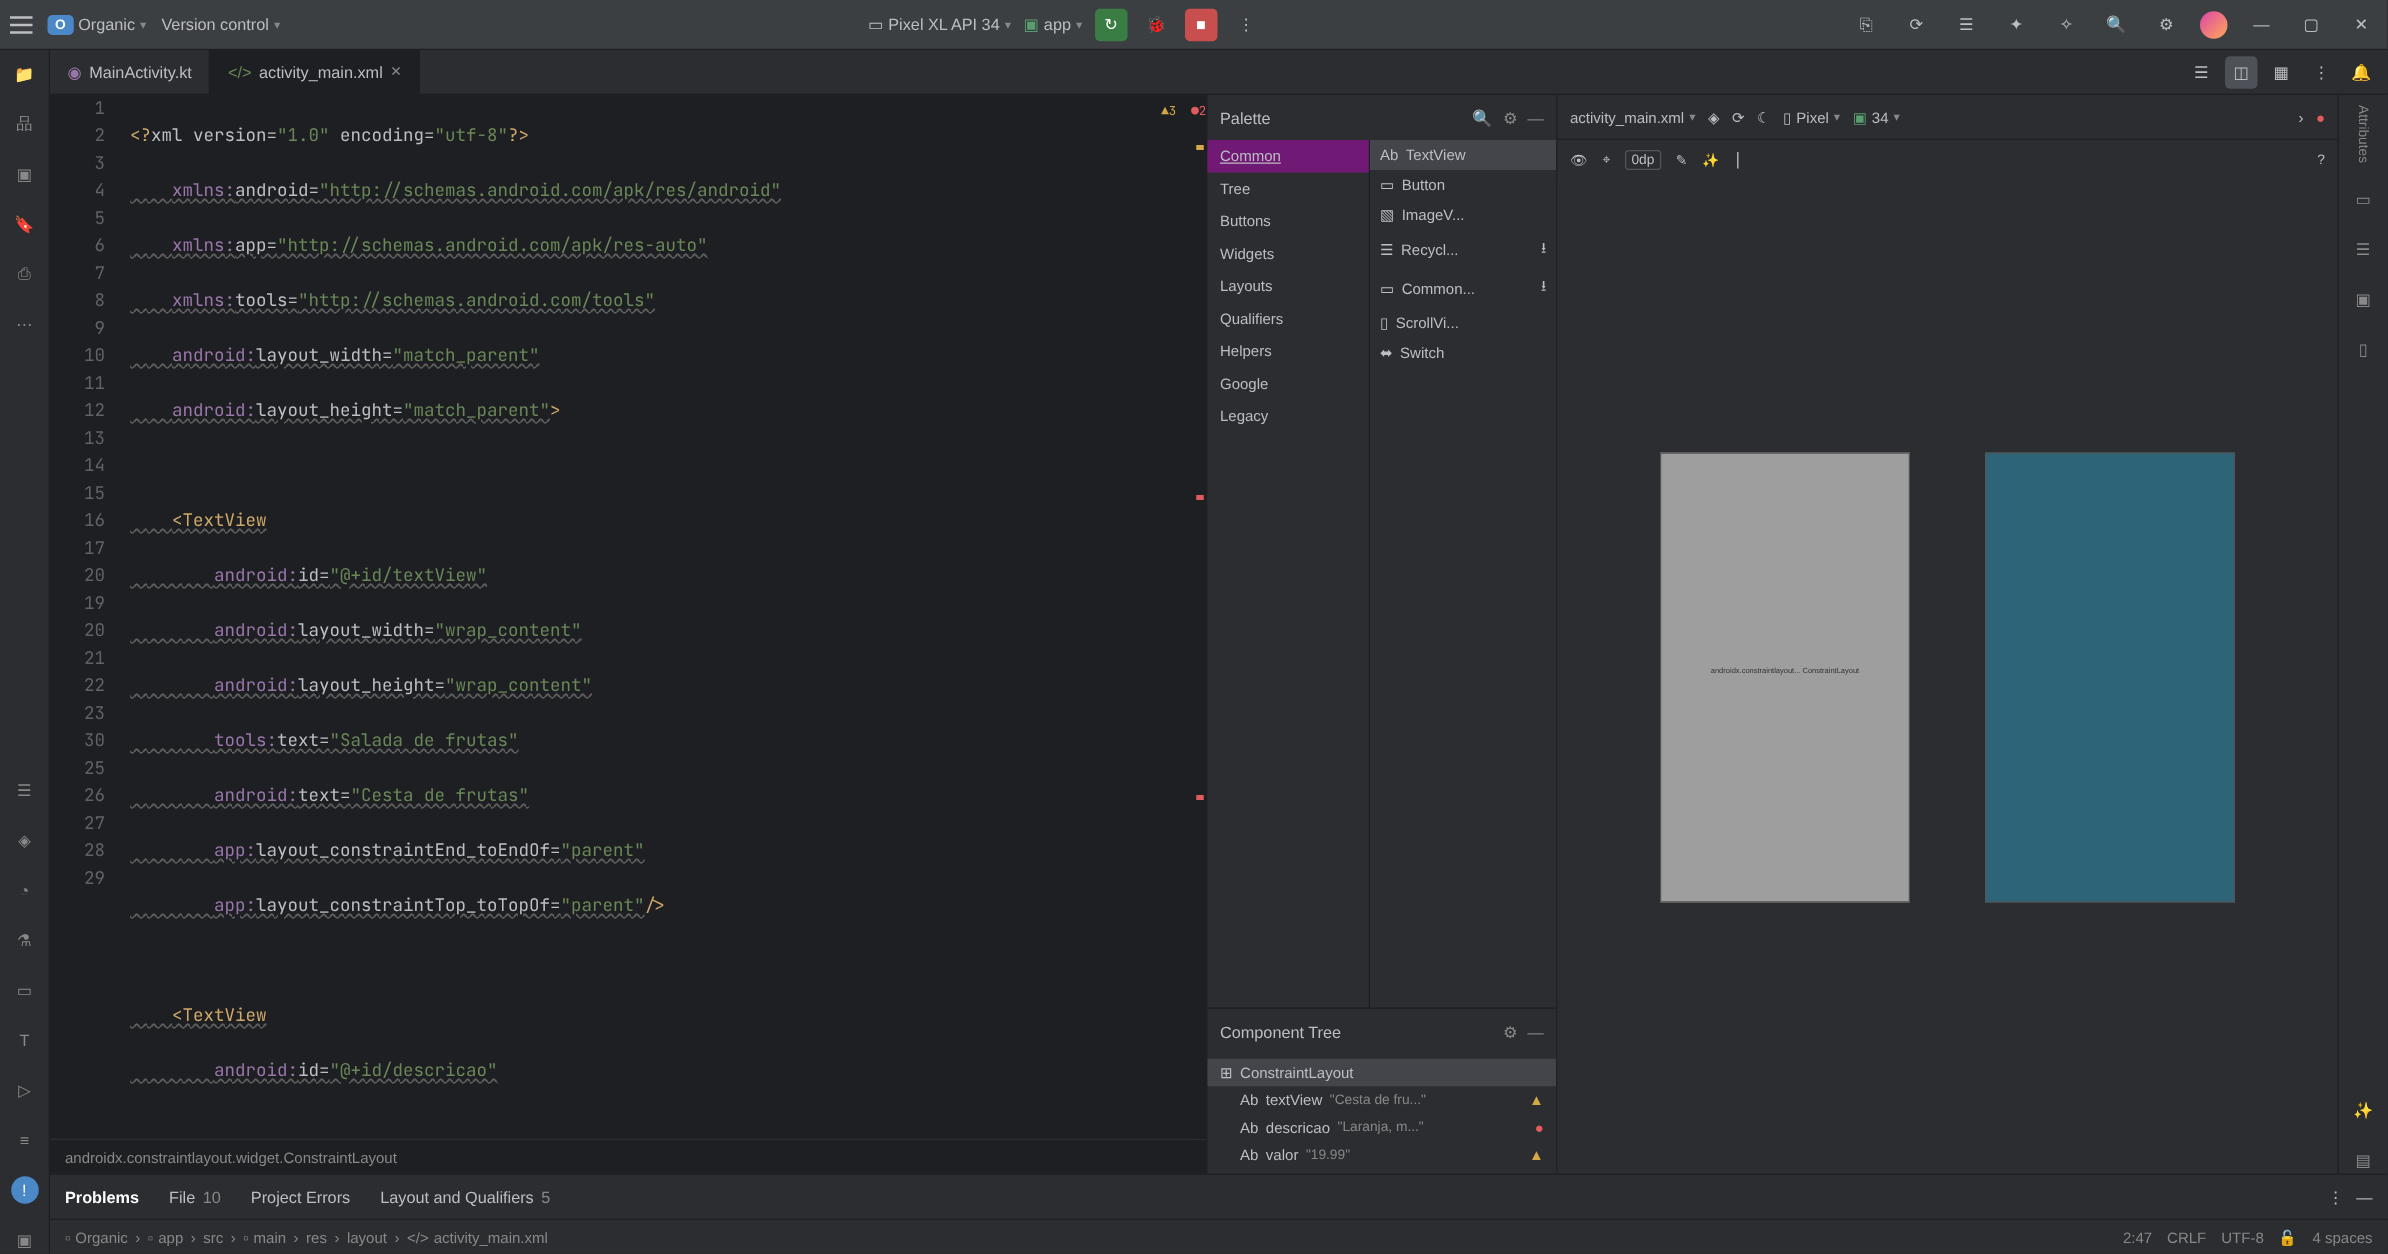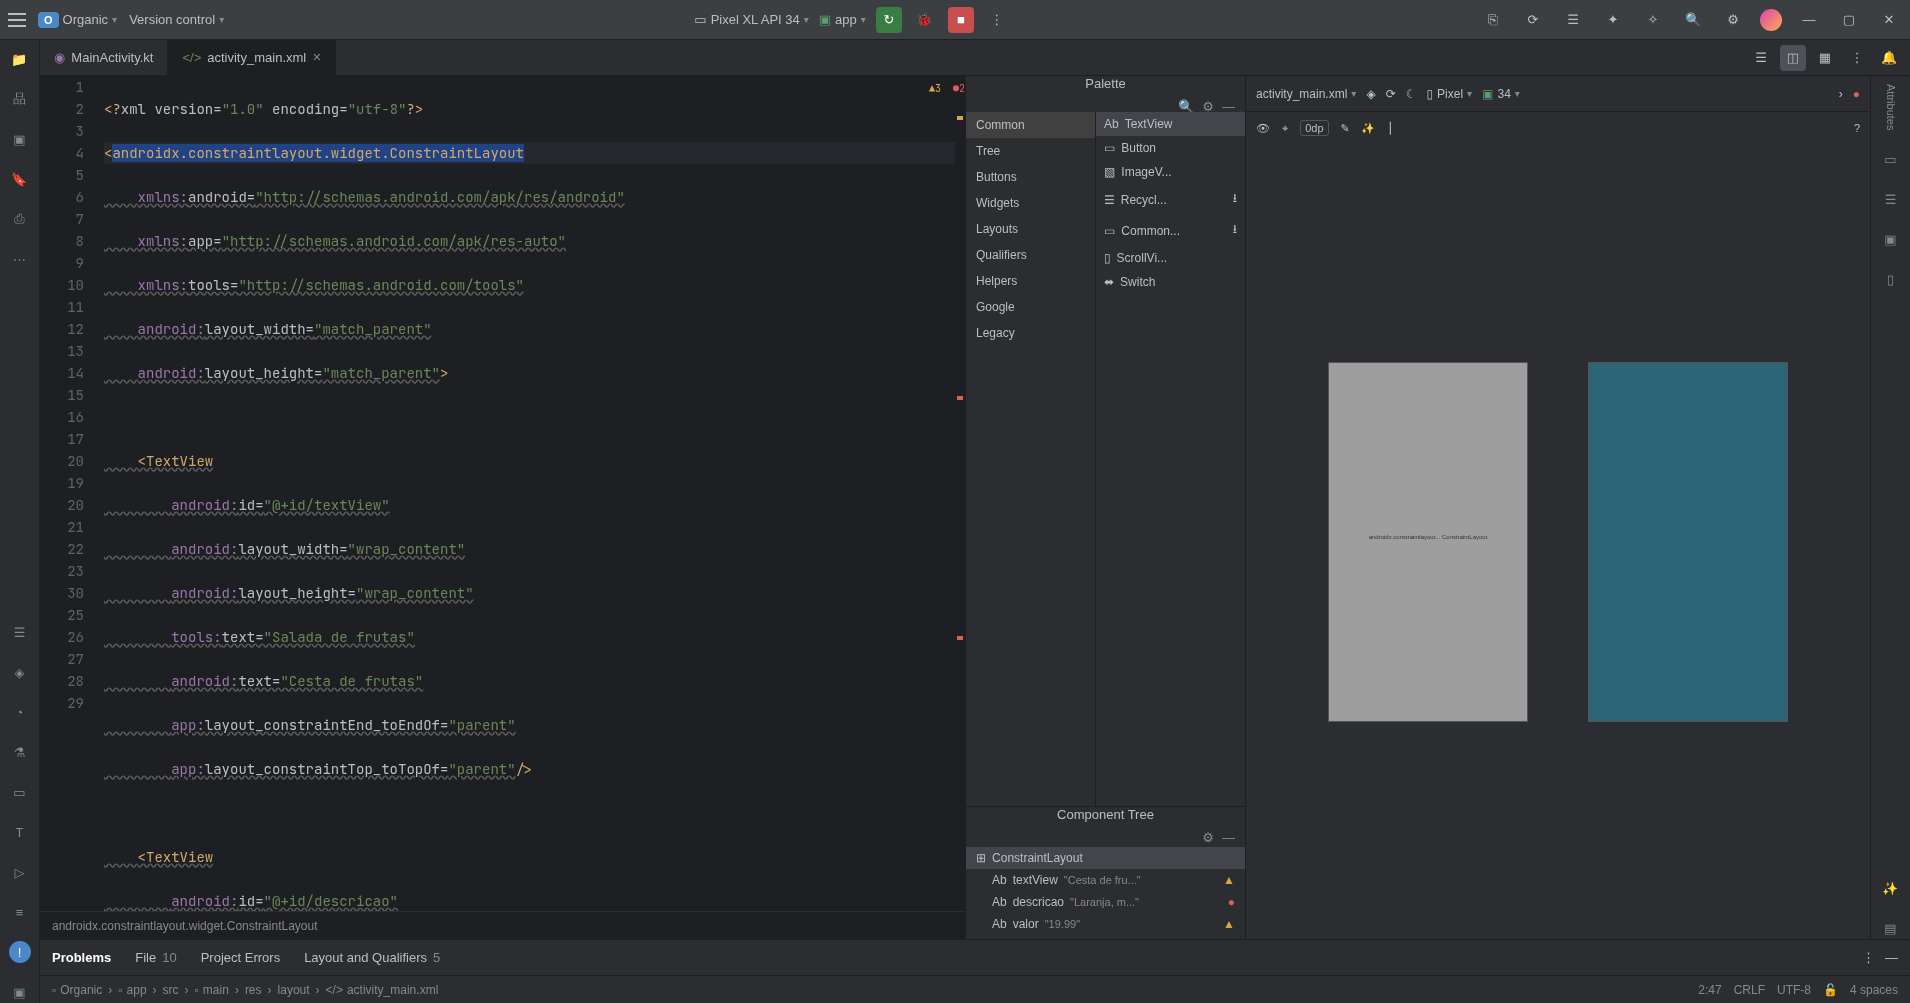--- a/index.html
+++ b/index.html
@@ -41,26 +41,26 @@
 .sel { background: #214283; }
 .t-tag { color: #d0a86a; }
 .t-ns { color: #9876aa; }
 .t-attr { color: #bcbec4; }
 .t-str { color: #6a8759; }
 .sq { text-decoration-line: underline; text-decoration-style: wavy; text-decoration-color: #5e5e5e; }
 .breadcrumb-ed { height: 28px; padding: 0 12px; display: flex; align-items: center; color: #888; font-size: 12px; border-top: 1px solid #2b2d30; }
 .error-stripe { width: 10px; background: #1e1f22; position: relative; }
 .error-stripe .mark { position: absolute; left: 2px; width: 6px; height: 4px; }
 .palette-pane { width: 280px; background: #2b2d30; border-left: 1px solid #1e1f22; display: flex; flex-direction: column; }
-.pane-head { height: 36px; display: flex; align-items: center; padding: 0 10px; gap: 8px; font-size: 13px; color: #bcbec4; flex-direction: column; }
+.pane-head { height: 36px; display: flex; align-items: center; padding: 0 10px; gap: 8px; font-size: 13px; color: #bcbec4; }
 .pane-head .actions { margin-left: auto; display: flex; gap: 8px; color: #888; }
 .palette-body { flex: 1; display: flex; min-height: 0; }
 .palette-cats { width: 130px; background: #2b2d30; border-right: 1px solid #1e1f22; }
 .palette-cats .cat { padding: 6px 10px; cursor: pointer; font-size: 12px; }
-.palette-cats .cat.active { background: #404040; }
+.palette-cats .cat.active { background: #701a75; text-decoration: underline; }
 .palette-items { flex: 1; }
 .palette-items .pitem { padding: 5px 8px; display: flex; align-items: center; gap: 6px; cursor: pointer; font-size: 12px; }
 .palette-items .pitem.active { background: #43454a; }
 .comp-tree { border-top: 1px solid #1e1f22; }
 .tree-body { padding: 4px 0; }
 .tree-row { padding: 4px 10px; display: flex; align-items: center; gap: 6px; cursor: pointer; font-size: 12px; }
 .tree-row.sel { background: #43454a; }
 .tree-row .sub { color: #888; font-size: 11px; }
 .tree-row .warn-i { margin-left: auto; color: #d4a847; }
 .tree-row .err-i { margin-left: auto; color: #e05c5c; }
@@ -209,21 +209,20 @@
               <div>23</div>
               <div>30</div>
               <div>25</div>
               <div>26</div>
               <div>27</div>
               <div>28</div>
               <div>29</div>
           </div>
           <div class="code-lines">
 <div class="line"><span class="t-tag">&lt;?</span><span class="t-attr">xml version=</span><span class="t-str">"1.0"</span> <span class="t-attr">encoding=</span><span class="t-str">"utf-8"</span><span class="t-tag">?&gt;</span></div>
-<div class="line hl-line"><span class="t-tag">&lt;</span><span class="sel"><span class="t-tag">androidx.constraintlayout.widget.ConstraintLayout</span></span></div>
 <div class="line"><span class="sq">    <span class="t-ns">xmlns:</span><span class="t-attr">android=</span><span class="t-str">"http://schemas.android.com/apk/res/android"</span></span></div>
 <div class="line"><span class="sq">    <span class="t-ns">xmlns:</span><span class="t-attr">app=</span><span class="t-str">"http://schemas.android.com/apk/res-auto"</span></span></div>
 <div class="line"><span class="sq">    <span class="t-ns">xmlns:</span><span class="t-attr">tools=</span><span class="t-str">"http://schemas.android.com/tools"</span></span></div>
 <div class="line"><span class="sq">    <span class="t-ns">android:</span><span class="t-attr">layout_width=</span><span class="t-str">"match_parent"</span></span></div>
 <div class="line"><span class="sq">    <span class="t-ns">android:</span><span class="t-attr">layout_height=</span><span class="t-str">"match_parent"</span></span><span class="t-tag">&gt;</span></div>
 <div class="line"></div>
 <div class="line"><span class="sq">    <span class="t-tag">&lt;TextView</span></span></div>
 <div class="line"><span class="sq">        <span class="t-ns">android:</span><span class="t-attr">id=</span><span class="t-str">"@+id/textView"</span></span></div>
 <div class="line"><span class="sq">        <span class="t-ns">android:</span><span class="t-attr">layout_width=</span><span class="t-str">"wrap_content"</span></span></div>
 <div class="line"><span class="sq">        <span class="t-ns">android:</span><span class="t-attr">layout_height=</span><span class="t-str">"wrap_content"</span></span></div>

